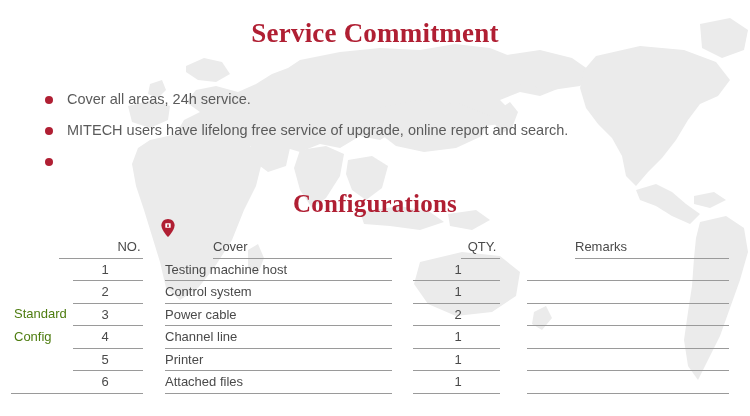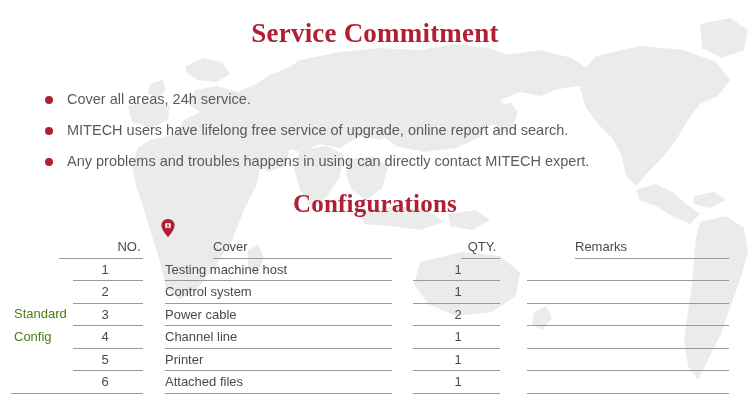--- a/index.html
+++ b/index.html
@@ -234,21 +234,20 @@
       <li>
         <span class="bullet"></span>
         <span>Cover all areas, 24h service.</span>
       </li>
       <li>
         <span class="bullet"></span>
         <span>MITECH users have lifelong free service of upgrade, online report and search.</span>
       </li>
       <li>
         <span class="bullet"></span>
-        <span>Any problems and troubles happens in using can directly contact MITECH expert.</span>
       </li>
     </ul>
 
     <div id="config-title" class="title">Configurations</div>
 
     <div id="map-pin">
       <svg viewBox="0 0 14 18" width="14" height="18" aria-hidden="true">
         <path d="M7 0 C3.2 0 0.4 2.8 0.4 6.4 C0.4 11 7 18 7 18 C7 18 13.6 11 13.6 6.4 C13.6 2.8 10.8 0 7 0 Z" fill="#B01F33"></path>
         <rect x="4.3" y="4.2" width="5.4" height="4.6" rx="0.5" fill="#ffffff"></rect>
         <rect x="6.2" y="5.4" width="1.6" height="2.6" fill="#B01F33"></rect>

